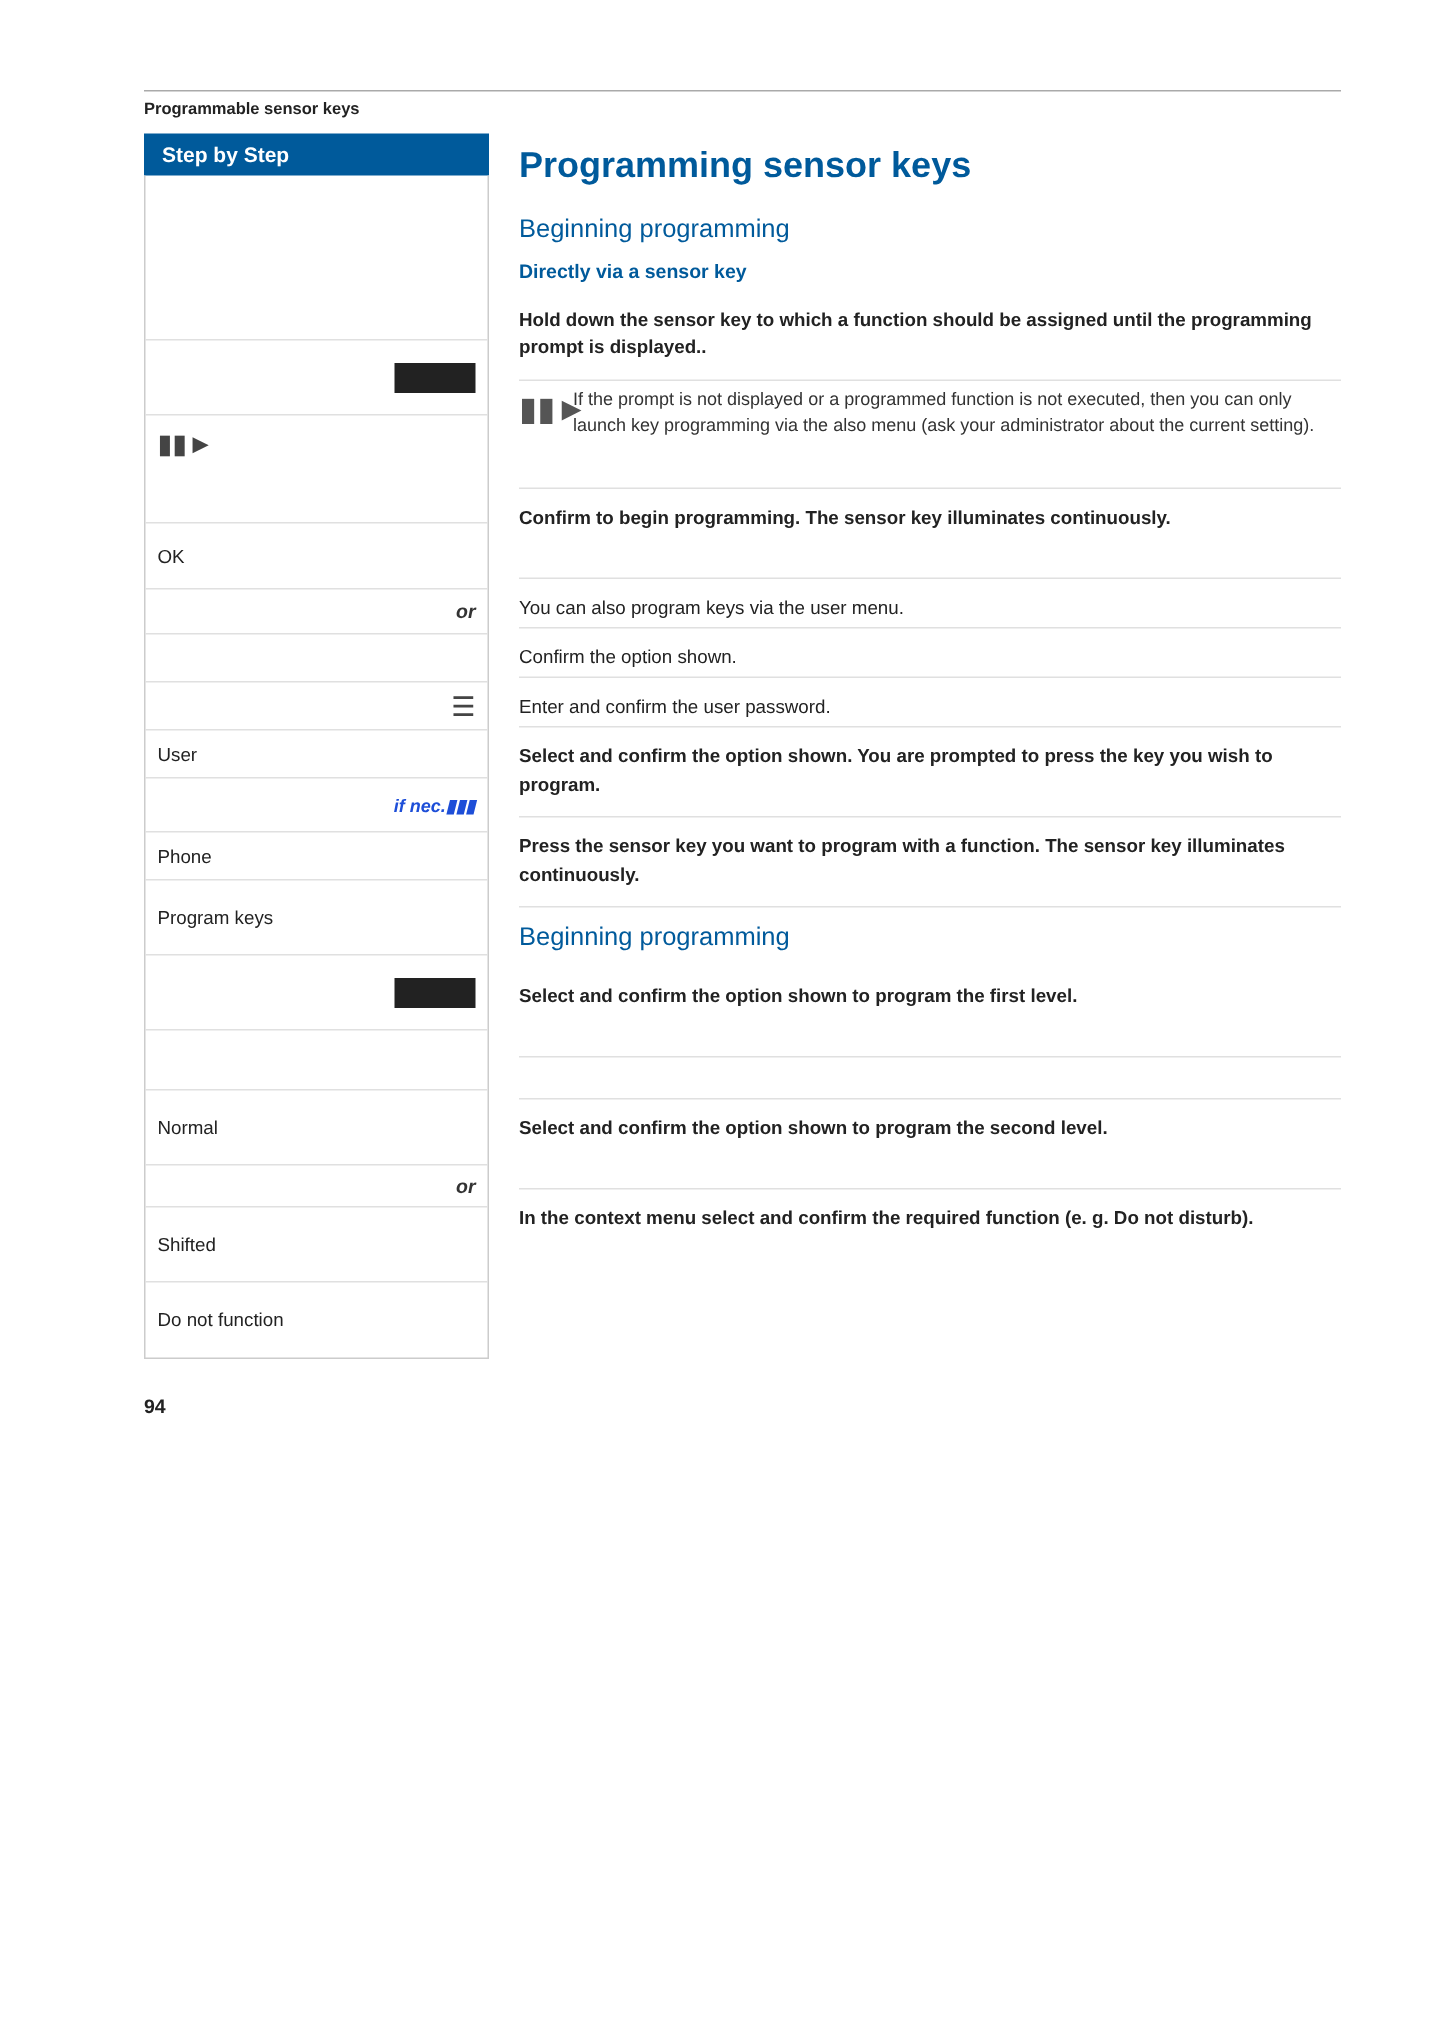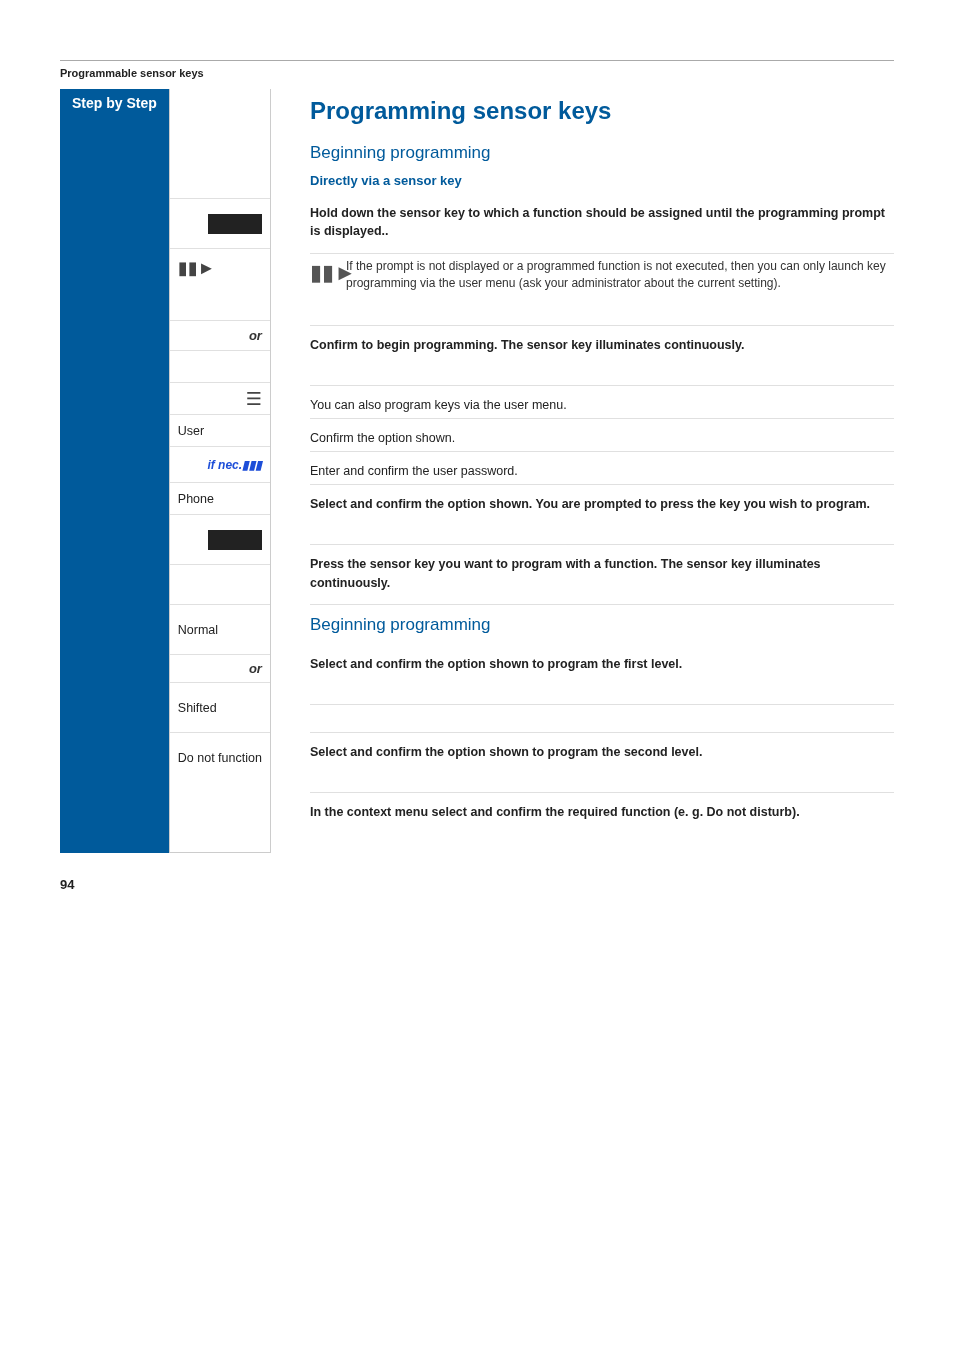--- a/index.html
+++ b/index.html
@@ -8,21 +8,21 @@
       font-family: Arial, Helvetica, sans-serif;
       font-size: 13px;
       color: #222;
       width: 954px;
       min-height: 1351px;
       padding: 0;
     }
     .page {
       width: 954px;
       min-height: 1351px;
-      padding: 60px 60px 60px 60px;
+      padding: 60px 60px 60px 96px;
       position: relative;
     }
     .page-header-rule {
       border: none;
       border-top: 1px solid #aaa;
       margin-bottom: 6px;
     }
     .page-header-label {
       font-size: 11px;
       font-weight: bold;
@@ -185,34 +185,37 @@
 
 <div class="page">
 
   <div>
     <hr class="page-header-rule">
     <div class="page-header-label">Programmable sensor keys</div>
   </div>
 
   <div class="layout">
 
-    <div style="display:flex; flex-direction:row; width:230px; min-width:230px; flex-shrink:0;">
+    <div style="display:flex; flex-direction:column; width:230px; min-width:230px; flex-shrink:0;">
       <div class="step-by-step-box">Step by Step</div>
       <div class="left-items">
 
         <div style="height:110px; border-bottom:1px solid #e0e0e0;"></div>
 
         <div class="left-row right-align" style="min-height:50px;">
           <span class="black-rect"></span>
         </div>
 
         <div class="left-row" style="min-height:72px; align-items:flex-start; padding-top:8px;">
           <span class="arrow-icon">▮▮►</span>
         </div>
 
+        <div class="left-row" style="min-height:44px;">
+          <span>OK</span>
+        </div>
 
         <div class="left-row right-align" style="min-height:30px;">
           <span class="or-label">or</span>
         </div>
 
         <div class="left-row" style="min-height:32px;"></div>
 
         <div class="left-row right-align" style="min-height:32px;">
           <span class="menu-icon">☰</span>
         </div>
@@ -222,20 +225,23 @@
         </div>
 
         <div class="left-row right-align" style="min-height:36px;">
           <span class="if-nec-label">if nec.▮▮▮</span>
         </div>
 
         <div class="left-row" style="min-height:32px;">
           <span>Phone</span>
         </div>
 
+        <div class="left-row" style="min-height:50px;">
+          <span>Program keys</span>
+        </div>
 
         <div class="left-row right-align" style="min-height:50px;">
           <span class="black-rect"></span>
         </div>
 
         <div style="height:40px; border-bottom:1px solid #e0e0e0;"></div>
 
         <div class="left-row" style="min-height:50px;">
           <span>Normal</span>
         </div>
@@ -261,21 +267,21 @@
       <div class="section-title">Beginning programming</div>
 
       <div class="subsection-title">Directly via a sensor key</div>
 
       <div class="right-row tall">
         <div class="right-row-text">Hold down the sensor key to which a function should be assigned until the programming prompt is displayed..</div>
       </div>
 
       <div class="note-row">
         <span class="note-arrow">▮▮►</span>
-        <div class="note-text">If the prompt is not displayed or a programmed function is not executed, then you can only launch key programming via the user menu (ask your administrator about the current setting).</div>
+        <div class="note-text">If the prompt is not displayed or a programmed function is not executed, then you can only launch key programming via the also menu (ask your administrator about the current setting).</div>
       </div>
 
       <div class="right-row tall">
         <div class="right-row-text">Confirm to begin programming. The sensor key illuminates continuously.</div>
       </div>
 
 
       <div class="right-row">
         <div class="right-row-text">You can also program keys via the user menu.</div>
       </div>

